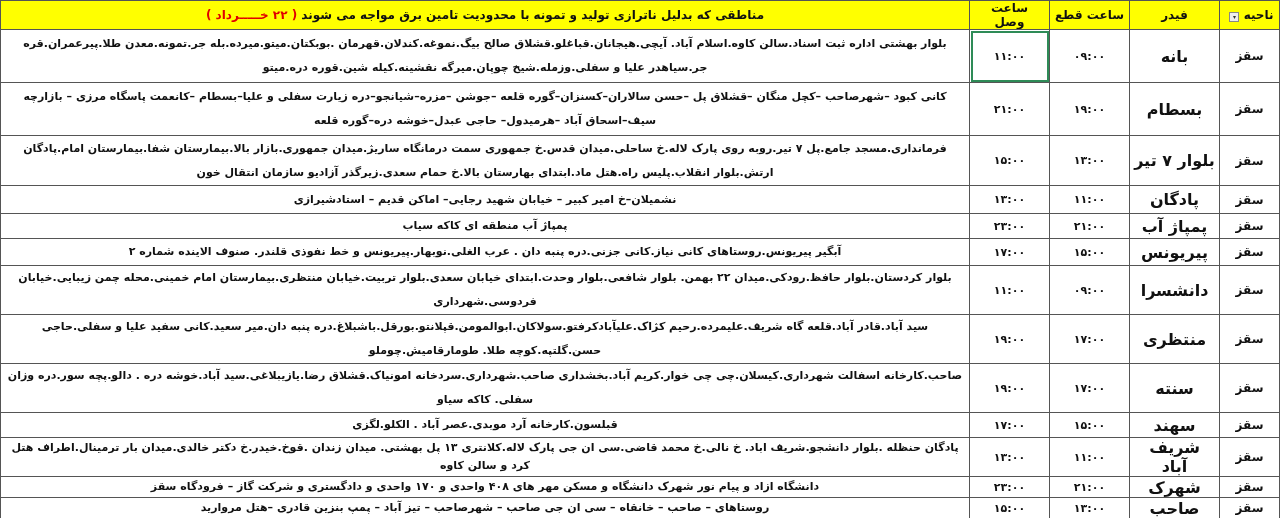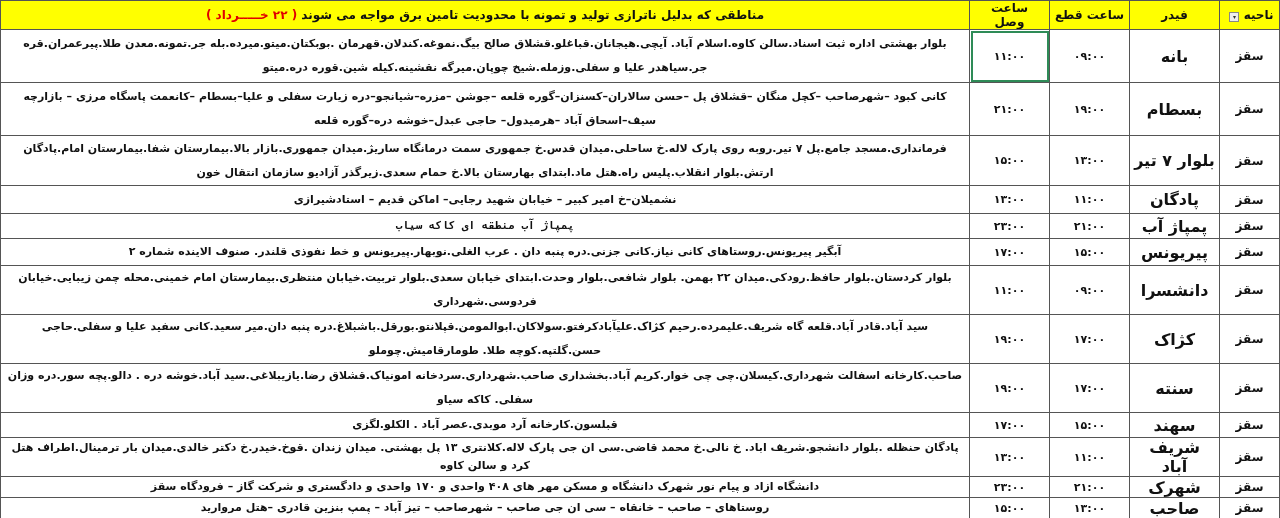--- a/index.html
+++ b/index.html
@@ -92,39 +92,39 @@
         <td class="feeder">پادگان</td>
         <td class="time">۱۱:۰۰</td>
         <td class="time">۱۳:۰۰</td>
         <td class="areas">نشمیلان–خ امیر کبیر – خیابان شهید رجایی– اماکن قدیم – استادشیرازی</td>
       </tr>
       <tr style="height: 25px;">
         <td class="region">سقز</td>
         <td class="feeder">پمپاژ آب</td>
         <td class="time">۲۱:۰۰</td>
         <td class="time">۲۳:۰۰</td>
-        <td class="areas" style="line-height: 18px; font-family: Liberation Mono, monospace;">پمپاژ آب منطقه ای کاکه سیاب</td>
+        <td class="areas" style="line-height: 18px;">پمپاژ آب منطقه ای کاکه سیاب</td>
       </tr>
       <tr style="height: 27px;">
         <td class="region">سقز</td>
         <td class="feeder">پیریونس</td>
         <td class="time">۱۵:۰۰</td>
         <td class="time">۱۷:۰۰</td>
         <td class="areas">آبگیر پیریونس.روستاهای کانی نیاز.کانی جزنی.دره پنبه دان . عرب الغلی.نوبهار.پیریونس و خط نفوذی قلندر. صنوف الاینده شماره ۲</td>
       </tr>
       <tr style="height: 30px;">
         <td class="region">سقز</td>
         <td class="feeder">دانشسرا</td>
         <td class="time">۰۹:۰۰</td>
         <td class="time">۱۱:۰۰</td>
         <td class="areas">بلوار کردستان.بلوار حافظ.رودکی.میدان ۲۲ بهمن. بلوار شافعی.بلوار وحدت.ابتدای خیابان سعدی.بلوار تربیت.خیابان منتظری.بیمارستان امام خمینی.محله چمن زیبایی.خیابان فردوسی.شهرداری</td>
       </tr>
       <tr style="height: 27px;">
         <td class="region">سقز</td>
-        <td class="feeder">کژاک</td>
+        <td class="feeder">منتظری</td>
         <td class="time">۱۷:۰۰</td>
         <td class="time">۱۹:۰۰</td>
         <td class="areas">سید آباد.قادر آباد.قلعه گاه شریف.علیمرده.رحیم کژاک.علیآبادکرفتو.سولاکان.ابوالمومن.قپلانتو.بورقل.باشبلاغ.دره پنبه دان.میر سعید.کانی سفید علیا و سفلی.حاجی حسن.گلتپه.کوچه طلا. طومارقامیش.چوملو</td>
       </tr>
       <tr style="height: 30px;">
         <td class="region">سقز</td>
         <td class="feeder">سنته</td>
         <td class="time">۱۷:۰۰</td>
         <td class="time">۱۹:۰۰</td>
         <td class="areas">صاحب.کارخانه اسفالت شهرداری.کیسلان.چی چی خوار.کریم آباد.بخشداری صاحب.شهرداری.سردخانه امونیاک.قشلاق رضا.یازیبلاغی.سید آباد.خوشه دره . دالو.پچه سور.دره وزان سفلی. کاکه سیاو</td>

